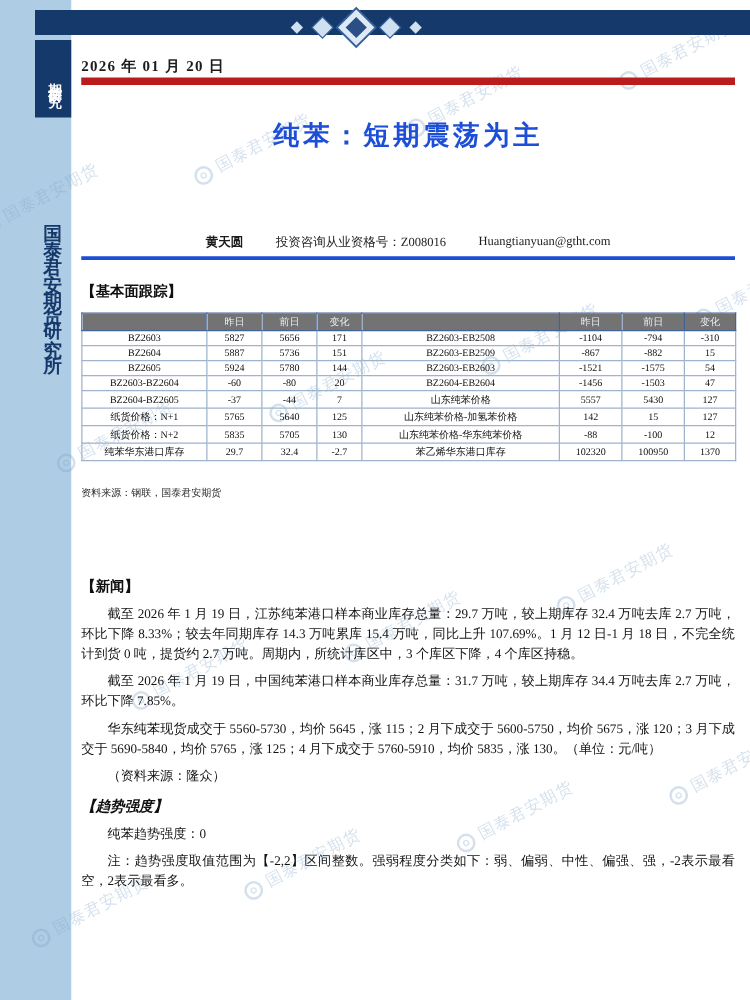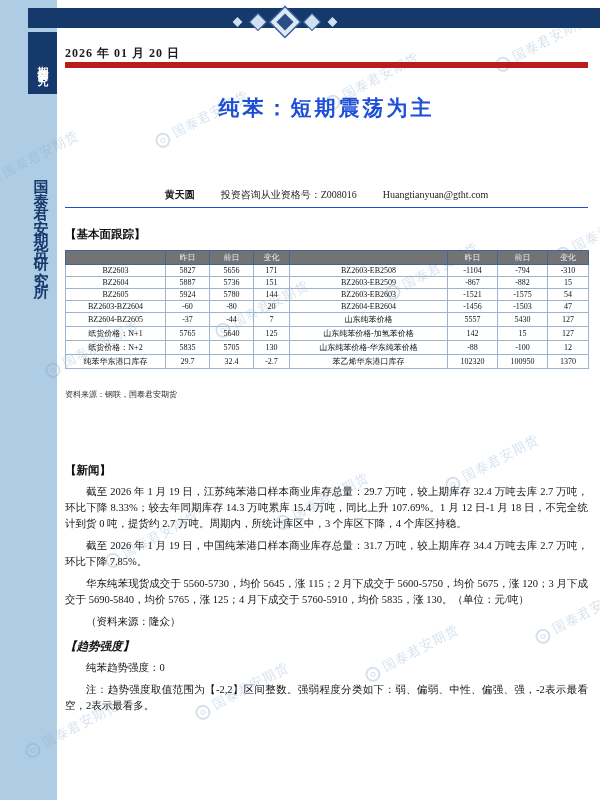--- a/index.html
+++ b/index.html
@@ -71,21 +71,21 @@
   .title {
     margin: 26px 0 0 0; text-align: center;
     font-size: 21px; font-weight: bold; letter-spacing: 3px;
     color: #1d4ed8;
     font-family: Liberation Serif, serif;
   }
   .author-row {
     margin-top: 60px; height: 26px;
     display: flex; justify-content: center; align-items: center; gap: 26px;
     font-size: 10px; color: #1c1c1c;
-    border-bottom: 1px solid #1d4ed8;
+    border-bottom: 3px solid #1d4ed8;
   }
   .author-name { font-weight: 600; }
 
   .sec-heading { font-size: 11.5px; font-weight: bold; color: #101010; line-height: 16px; }
   .h-fund  { margin-top: 18px; }
   .h-news  { margin-top: 62px; }
   .h-trend { margin-top: 8px; font-style: italic; }
 
   
   table.fund {

